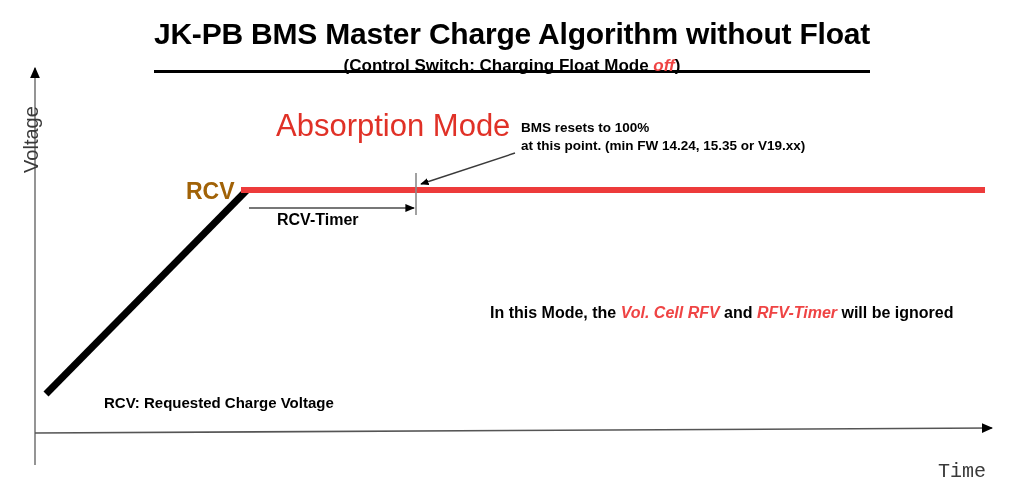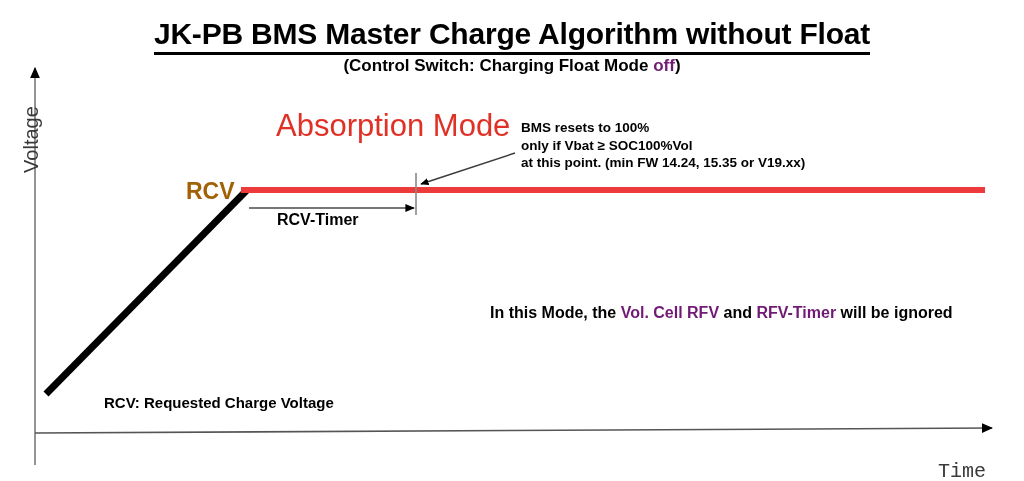--- a/index.html
+++ b/index.html
@@ -36,34 +36,34 @@
     width: 1024px;
     text-align: center;
   }
   #main-title {
     display: inline-block;
     font-size: 30px;
     font-weight: bold;
     color: #000000;
     letter-spacing: -0.2px;
     border-bottom: 3px solid #000000;
-    padding-bottom: 2px;
+    padding-bottom: 20px;
     line-height: 1.05;
   }
   #subtitle {
     position: absolute;
     left: 0;
     top: 56px;
     width: 1024px;
     text-align: center;
     font-size: 17px;
     font-weight: bold;
     color: #000000;
   }
-  .red-ink { color: #701a75; }
+  .red-ink { color: #ef4444; font-style: italic; }
 
   
   #voltage-label {
     left: -14px;
     top: 128px;
     width: 90px;
     text-align: center;
     font-size: 20px;
     color: #3a3a3a;
     transform: rotate(-90deg);
@@ -161,21 +161,20 @@
 
   <div class="txt" id="voltage-label">Voltage</div>
   <div class="txt" id="time-label">Time</div>
 
   <div class="txt" id="absorption-mode">Absorption Mode</div>
   <div class="txt" id="rcv-label">RCV</div>
   <div class="txt" id="rcv-timer-label">RCV-Timer</div>
 
   <div class="txt" id="bms-note">
     <div>BMS resets to 100%</div>
-    <div>only if Vbat ≥ SOC100%Vol</div>
     <div>at this point. (min FW 14.24, 15.35 or V19.xx)</div>
   </div>
 
   <div class="txt" id="mode-note">
     <span>In this Mode, the </span><span class="red-ink">Vol. Cell RFV</span><span> and </span><span class="red-ink">RFV-Timer</span><span> will be ignored</span>
   </div>
 
   <div class="txt" id="legend-note">RCV: Requested Charge Voltage</div>
 
 </div>

